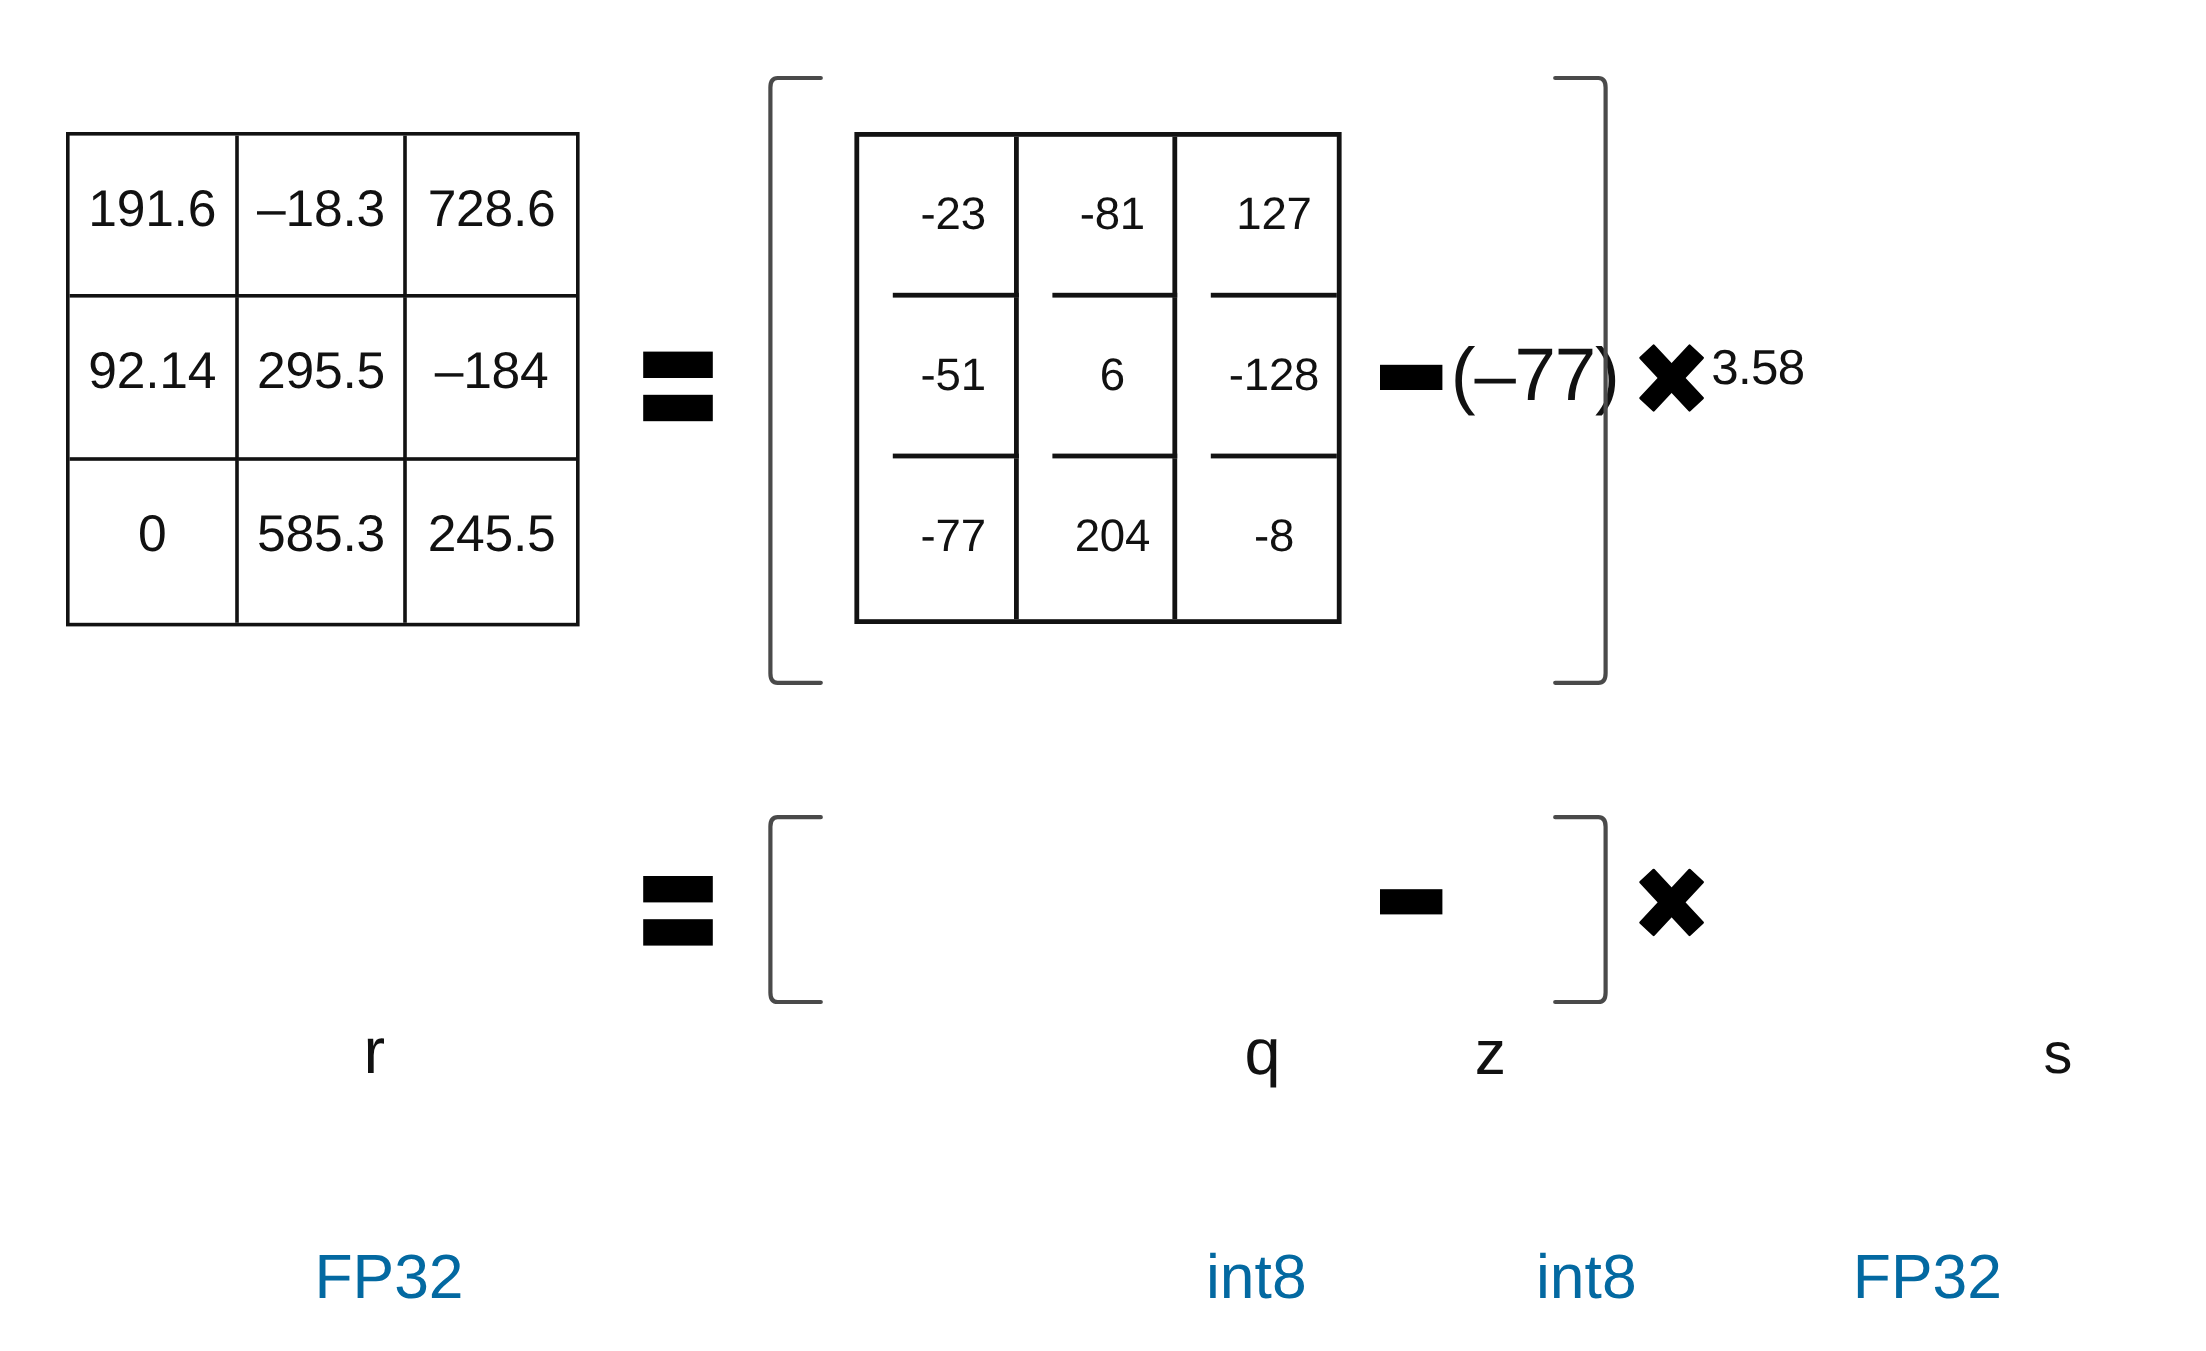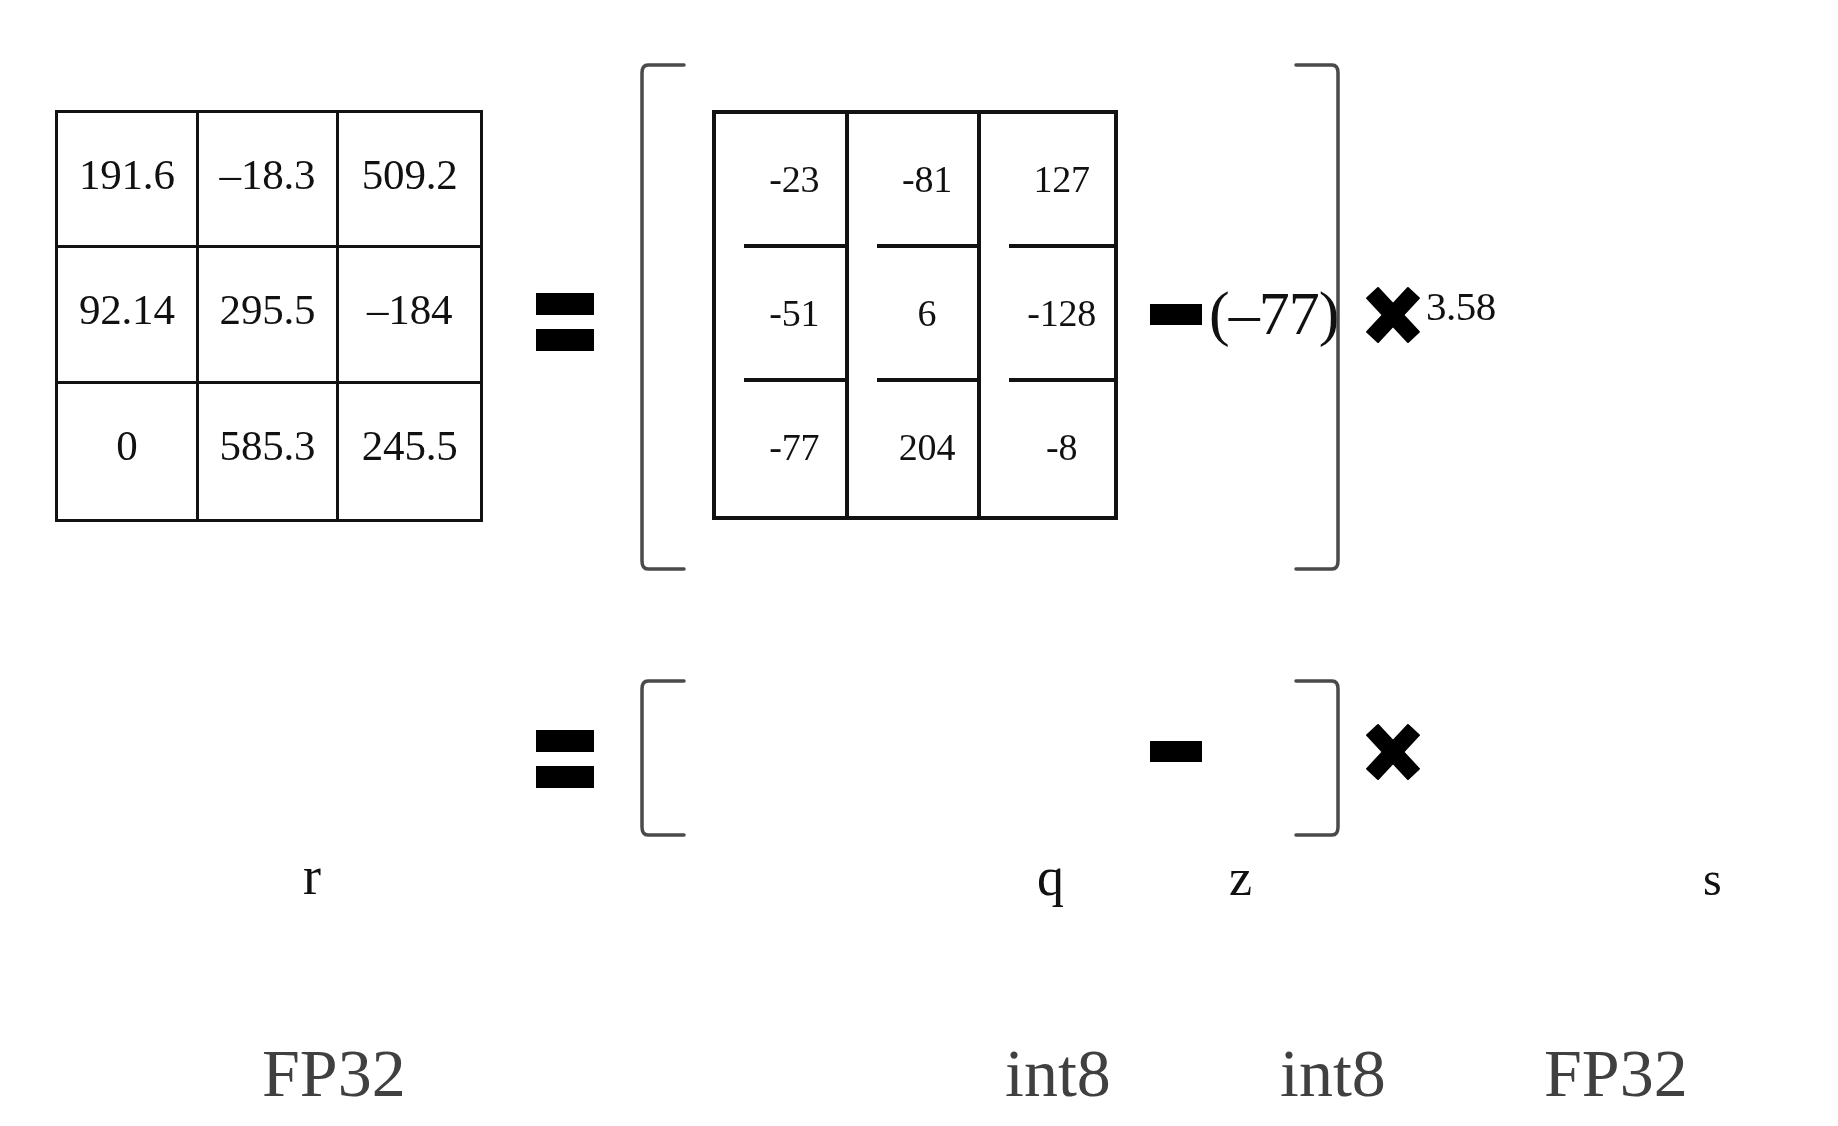--- a/index.html
+++ b/index.html
@@ -14,21 +14,20 @@
     overflow: hidden;
     font-family: "Liberation Sans", sans-serif;
     color: #111111;
   }
 
   .stage {
     position: absolute;
     left: 0; top: 0;
     width: 1620px;
     height: 1126px;
-    font-family: Liberation Serif, serif;
   }
 
   
   .matrix {
     position: absolute;
     display: grid;
     grid-template-columns: repeat(3, 1fr);
     grid-template-rows: repeat(3, 1fr);
     box-sizing: border-box;
   }
@@ -185,44 +184,44 @@
 
   
   #sym-r { left: 303px; top: 849px; font-size: 54px; }
   #sym-q { left: 1037px; top: 850px; font-size: 54px; }
   #sym-z { left: 1229px; top: 852px; font-size: 52px; }
   #sym-s { left: 1703px; top: 855px; font-size: 48px; }
 
   
   .dtype {
     position: absolute;
-    font-size: 68px;
+    font-size: 52px;
     line-height: 1;
     white-space: nowrap;
-    color: #404040;
+    color: #0369a1;
   }
   #dtype-r { left: 262px;  top: 1039px; }
   #dtype-q { left: 1005px; top: 1039px; }
   #dtype-z { left: 1280px; top: 1039px; }
   #dtype-s { left: 1544px; top: 1039px; }
 </style>
 </head>
 <body>
 
 <div class="stage">
 
   <div class="matrix" id="matrix-r">
     <div class="cell">
         <span>191.6</span>
       </div>
     <div class="cell">
         <span>–18.3</span>
       </div>
     <div class="cell">
-        <span>509.2</span>
+        <span>728.6</span>
       </div>
     <div class="cell">
         <span>92.14</span>
       </div>
     <div class="cell">
         <span>295.5</span>
       </div>
     <div class="cell">
         <span>–184</span>
       </div>

